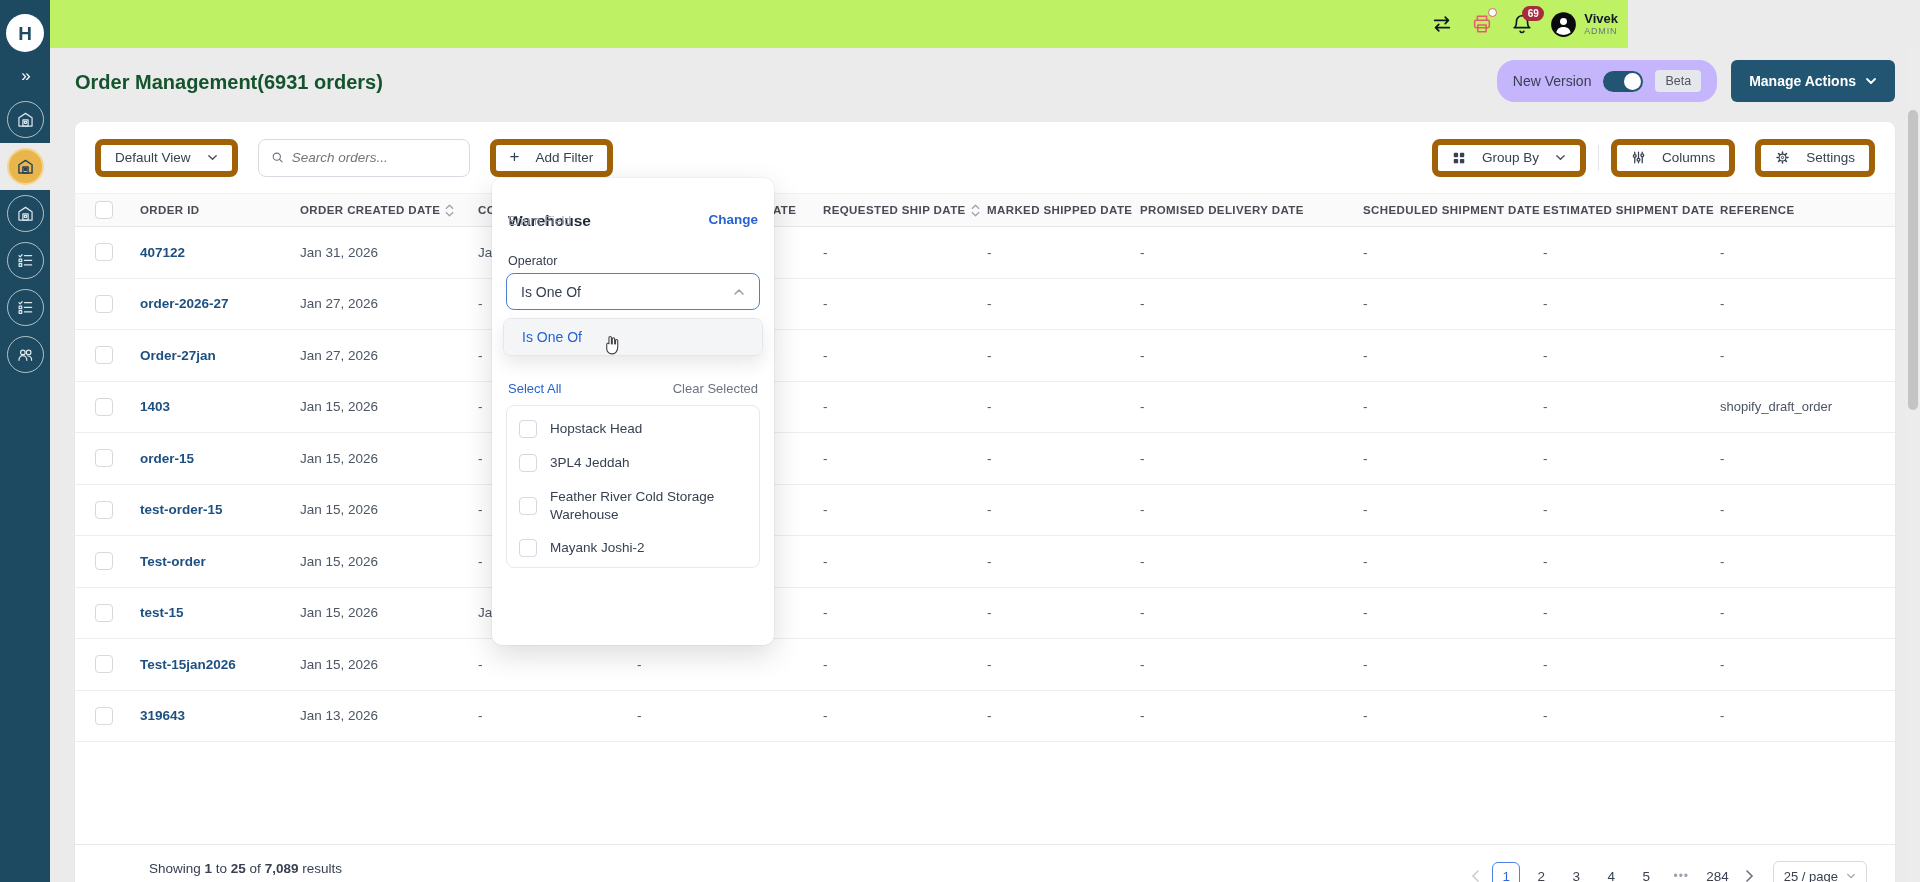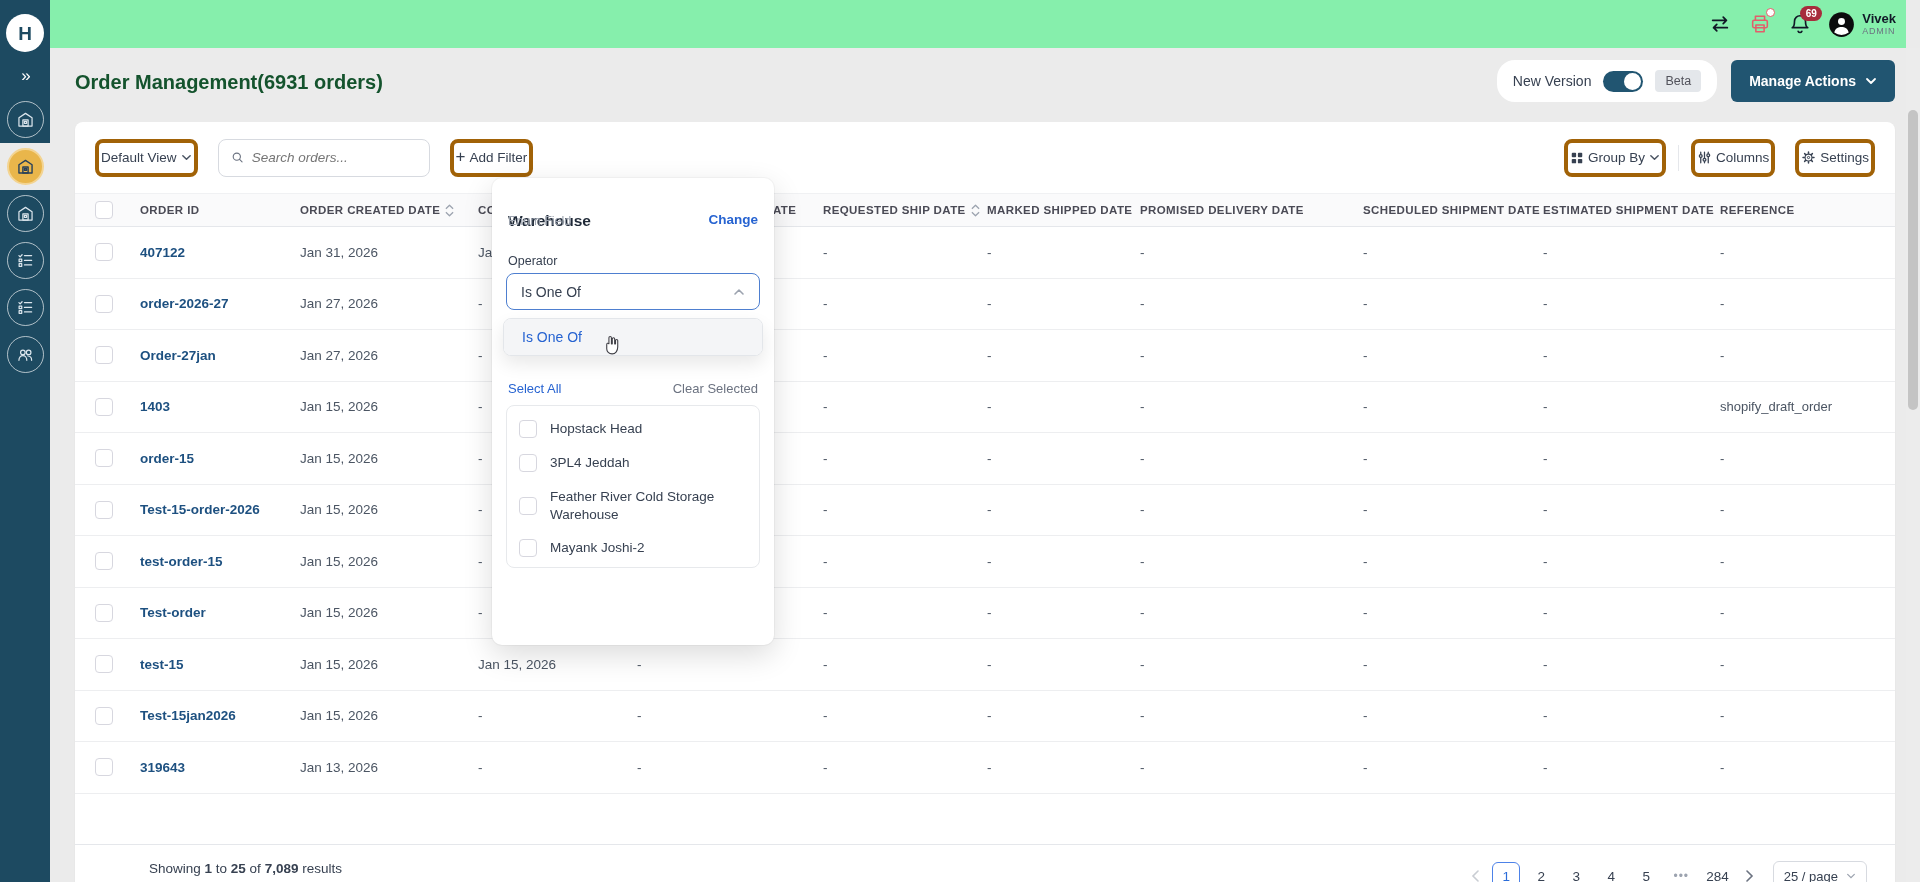--- a/index.html
+++ b/index.html
@@ -14,43 +14,43 @@
   .expand { position:absolute; left:0; top:66px; width:50px; text-align:center; color:#fff; font-size:17px; letter-spacing:-2px; cursor:pointer; }
   .nav { position:absolute; top:96px; left:0; width:50px; }
   .nav-item { position:relative; width:50px; height:47px; display:flex; align-items:center; justify-content:center; }
   .nav-item.active { background:#EBEBEB; }
   .nav-circle { width:37px; height:37px; border-radius:50%; border:1px solid rgba(255,255,255,.65); display:flex; align-items:center; justify-content:center; }
   .nav-item.active .nav-circle { background:#E9B64B; border:2px solid #F3D492; }
   .nav-circle svg { width:21px; height:21px; stroke:#DCE6ED; fill:none; stroke-width:1.4; stroke-linecap:round; stroke-linejoin:round; }
   .nav-item.active .nav-circle svg { stroke:#27405A; stroke-width:1.6; }
 
   
-  .topbar { position:absolute; left:50px; top:0; width:1856px; height:48px; background:#86efac; z-index:20; }
+  .topbar { position:absolute; left:50px; top:0; width:1578px; height:48px; background:#bef264; z-index:20; }
   .top-icons { position:absolute; right:10px; top:0; height:48px; display:flex; align-items:center; gap:16px; }
   .ti { position:relative; width:24px; height:24px; display:flex; align-items:center; justify-content:center; cursor:pointer; }
   .badge { position:absolute; top:-6px; left:12px; min-width:22px; height:15px; background:#A72C3C; color:#fff; font-size:10px; font-weight:700; border-radius:8px; display:flex; align-items:center; justify-content:center; padding:0 4px; }
   .dot-badge { position:absolute; top:-4px; right:-3px; width:9px; height:9px; border:1.5px solid #E35D6A; background:#fff; border-radius:50%; }
   .user { display:flex; align-items:center; gap:7px; cursor:pointer; }
   .user-name { font-size:13px; font-weight:600; color:#111827; line-height:1.15; }
   .user-role { font-size:9px; color:#6B7280; letter-spacing:.8px; }
 
   
   .page-title { position:absolute; left:75px; top:71px; font-size:20px; font-weight:700; color:#14532d; z-index:5; }
   .hdr-right { position:absolute; right:25px; top:60px; display:flex; align-items:center; gap:14px; z-index:5; }
-  .nv-card { background:#ffffff; border-radius:18px; height:42px; display:flex; align-items:center; gap:12px; padding:0 16px; }
+  .nv-card { background:#c4b5fd; border-radius:18px; height:42px; display:flex; align-items:center; gap:12px; padding:0 16px; }
   .nv-label { font-size:14px; color:#374151; }
   .toggle { width:40px; height:21px; background:#215571; border-radius:11px; position:relative; cursor:pointer; }
   .toggle .knob { position:absolute; right:2px; top:2px; width:17px; height:17px; background:#fff; border-radius:50%; }
   .beta-pill { background:#E4E7EB; color:#52525B; font-size:12.5px; border-radius:4px; padding:4px 10px; }
   .manage-btn { background:#215571; color:#fff; font-size:14px; font-weight:600; border:none; border-radius:6px; height:42px; padding:0 18px; display:flex; align-items:center; gap:9px; cursor:pointer; }
 
   
   .card { position:absolute; left:75px; top:122px; width:1820px; height:760px; background:#fff; border-radius:8px 8px 0 0; box-shadow:0 1px 2px rgba(0,0,0,.05); }
   .toolbar { position:absolute; left:0; top:0; width:100%; height:71px; display:flex; align-items:center; padding:0 20px; }
-  .btn { background:#fff; border:4px solid #a16207; border-radius:8px; height:38px; display:flex; align-items:center; gap:4px; padding:0 2px; font-size:13.5px; color:#374151; cursor:pointer; }
+  .btn { background:#fff; border:6px solid #a16207; border-radius:8px; height:38px; display:flex; align-items:center; gap:16px; padding:0 14px; font-size:13.5px; color:#374151; cursor:pointer; }
   .search-box { display:flex; align-items:center; gap:8px; border:1px solid #D7DAE0; border-radius:8px; height:38px; width:212px; padding:0 12px; margin-left:20px; background:#fff; }
   .search-box input { border:none; outline:none; width:100%; font-size:13.5px; font-style:italic; color:#8b5cf6; font-family:inherit; background:transparent; }
   .add-filter { margin-left:20px; }
   .plus { font-size:17px; font-weight:400; color:#374151; margin-top:-1px; }
   .toolbar-right { margin-left:auto; display:flex; align-items:center; gap:0; }
   .tb-divider { width:1px; height:26px; background:#E5E7EB; margin:0 12px; }
   .chev { display:inline-block; }
 
   
   .table-wrap { position:absolute; left:0; top:71px; width:1820px; }
@@ -443,35 +443,20 @@
               <td>-</td>
               <td>-</td>
               <td>-</td>
               <td>-</td>
               <td class="ref-cell">-</td>
             </tr>
             <tr>
               <td class="cb-cell">
                 <div class="cb"></div>
               </td>
-              <td class="id-cell">Test-15-order-2026</td>
-              <td>Jan 15, 2026</td>
-              <td>-</td>
-              <td></td>
-              <td>-</td>
-              <td>-</td>
-              <td>-</td>
-              <td>-</td>
-              <td>-</td>
-              <td class="ref-cell">-</td>
-            </tr>
-            <tr>
-              <td class="cb-cell">
-                <div class="cb"></div>
-              </td>
               <td class="id-cell">test-order-15</td>
               <td>Jan 15, 2026</td>
               <td>-</td>
               <td></td>
               <td>-</td>
               <td>-</td>
               <td>-</td>
               <td>-</td>
               <td>-</td>
               <td class="ref-cell">-</td>

